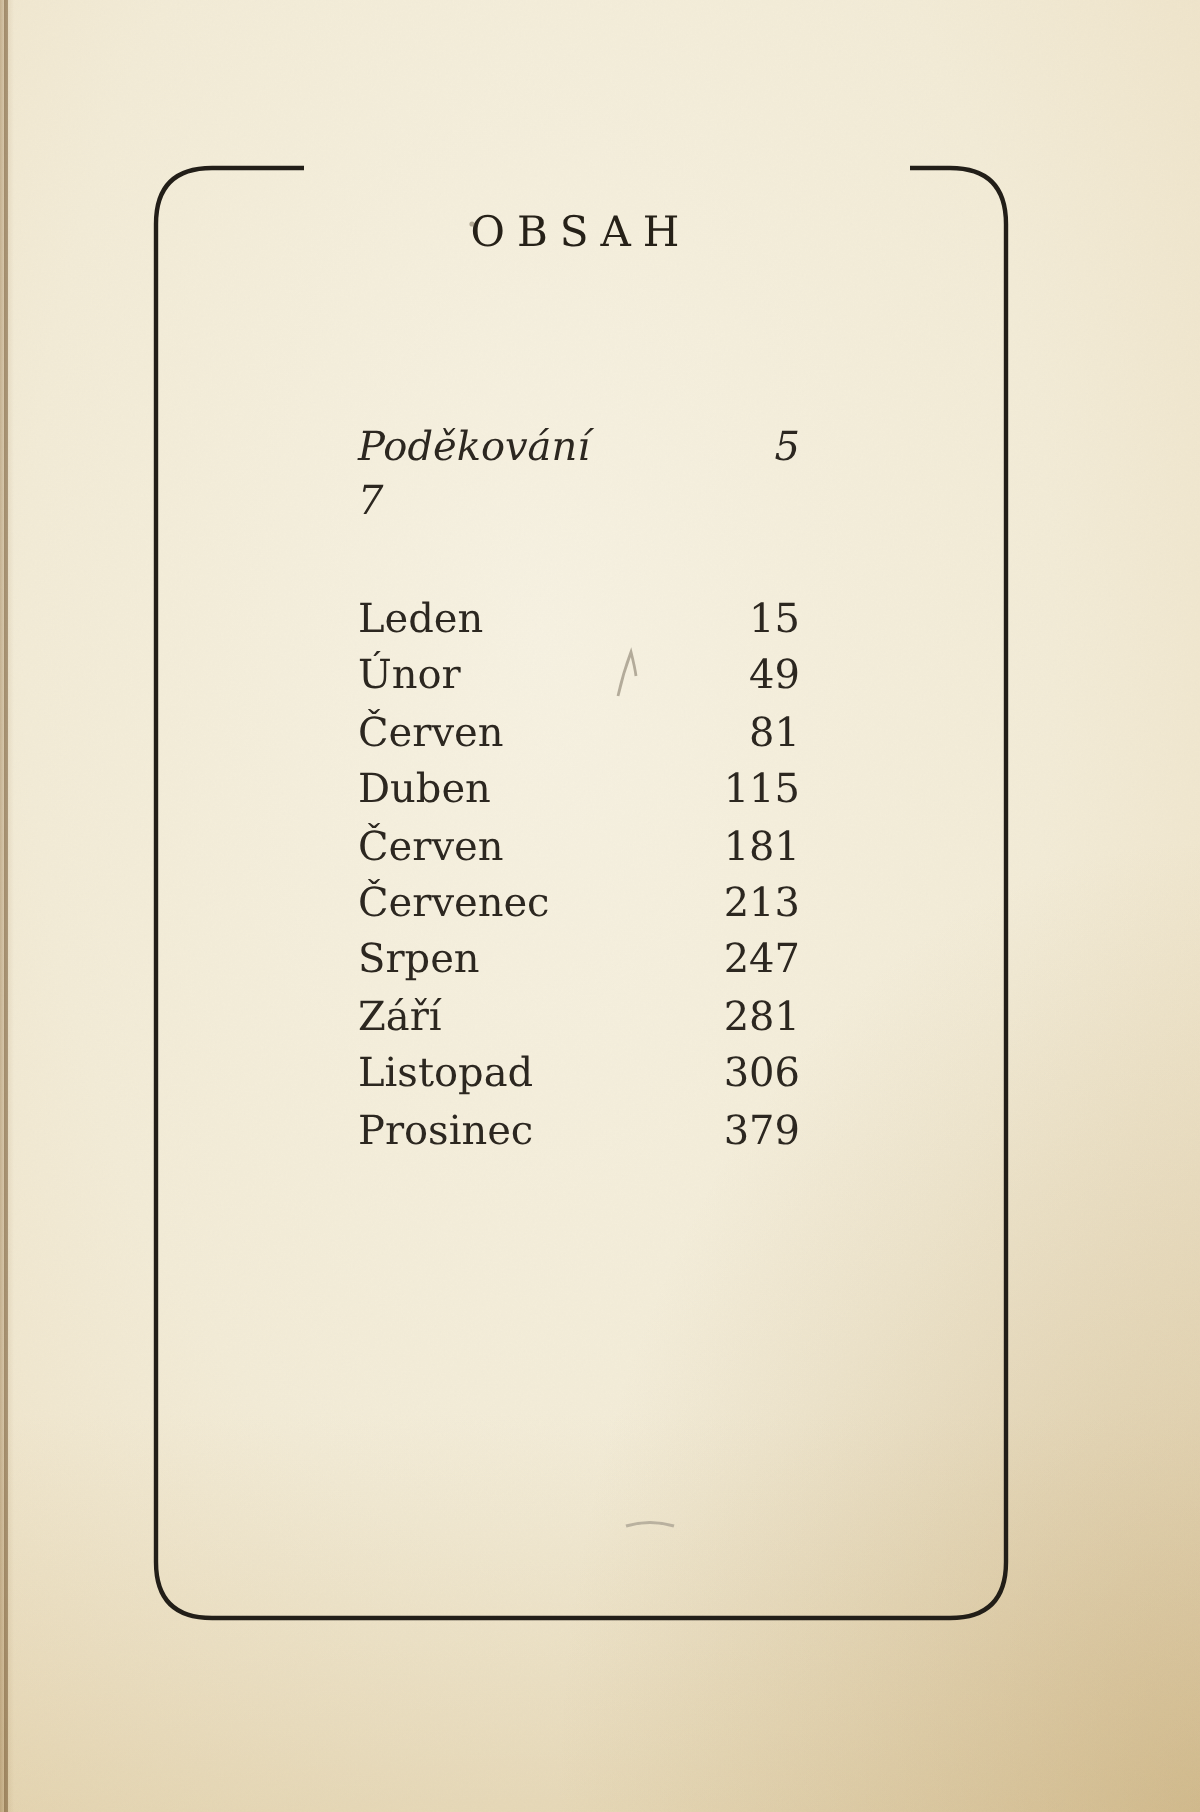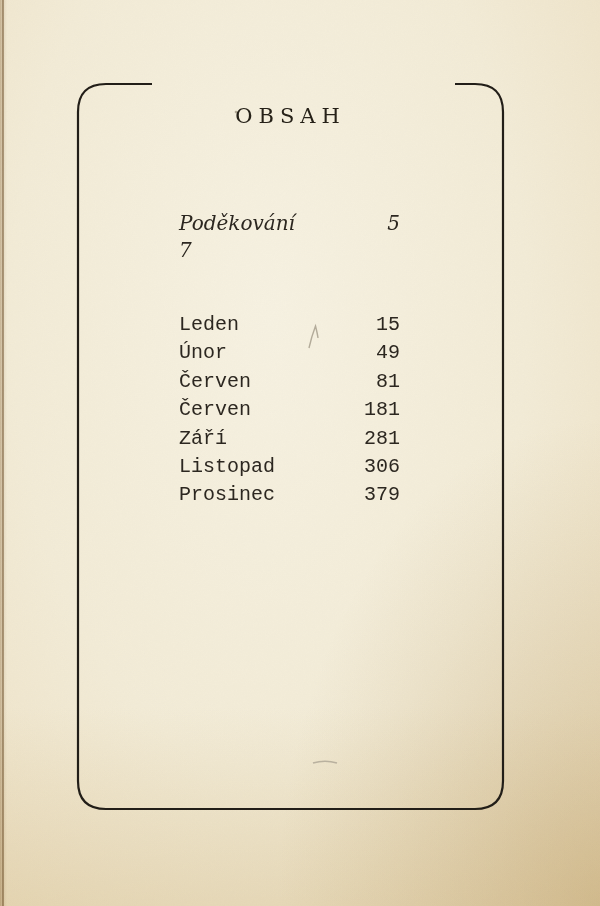--- a/index.html
+++ b/index.html
@@ -22,21 +22,21 @@
   }
   .frame-svg{position:absolute;left:0;top:0;pointer-events:none;}
   .title{
     position:absolute;left:78px;top:72px;width:425px;
     text-align:center;font-size:21px;letter-spacing:6px;
     color:#262118;line-height:1;margin-top:34px;
   }
   .toc{position:absolute;left:179px;top:211px;width:221px;color:#2c2720;}
   .row{display:flex;justify-content:space-between;align-items:baseline;}
   .front .row{height:27px;font-style:italic;font-size:20px;gap:27px;}
-  .chapters{margin-top:48px;font-family:Liberation Mono, monospace;}
+  .chapters{margin-top:32px;}
   .chapters .row{height:28.4px;font-size:20px;}
   .row .label{white-space:nowrap;}
   .row .pagenum{text-align:right;}
   .marks{position:absolute;left:0;top:0;pointer-events:none;}
 </style>
 </head>
 <body>
 
 <svg class="grain" width="600" height="906" aria-hidden="true">
   <filter id="g">
@@ -74,22 +74,34 @@
     </div>
     <div class="row">
       <span class="label">Únor</span>
       <span class="pagenum">49</span>
     </div>
     <div class="row">
       <span class="label">Červen</span>
       <span class="pagenum">81</span>
     </div>
     <div class="row">
+      <span class="label">Duben</span>
+      <span class="pagenum">115</span>
+    </div>
+    <div class="row">
       <span class="label">Červen</span>
       <span class="pagenum">181</span>
+    </div>
+    <div class="row">
+      <span class="label">Červenec</span>
+      <span class="pagenum">213</span>
+    </div>
+    <div class="row">
+      <span class="label">Srpen</span>
+      <span class="pagenum">247</span>
     </div>
     <div class="row">
       <span class="label">Září</span>
       <span class="pagenum">281</span>
     </div>
     <div class="row">
       <span class="label">Listopad</span>
       <span class="pagenum">306</span>
     </div>
     <div class="row">

